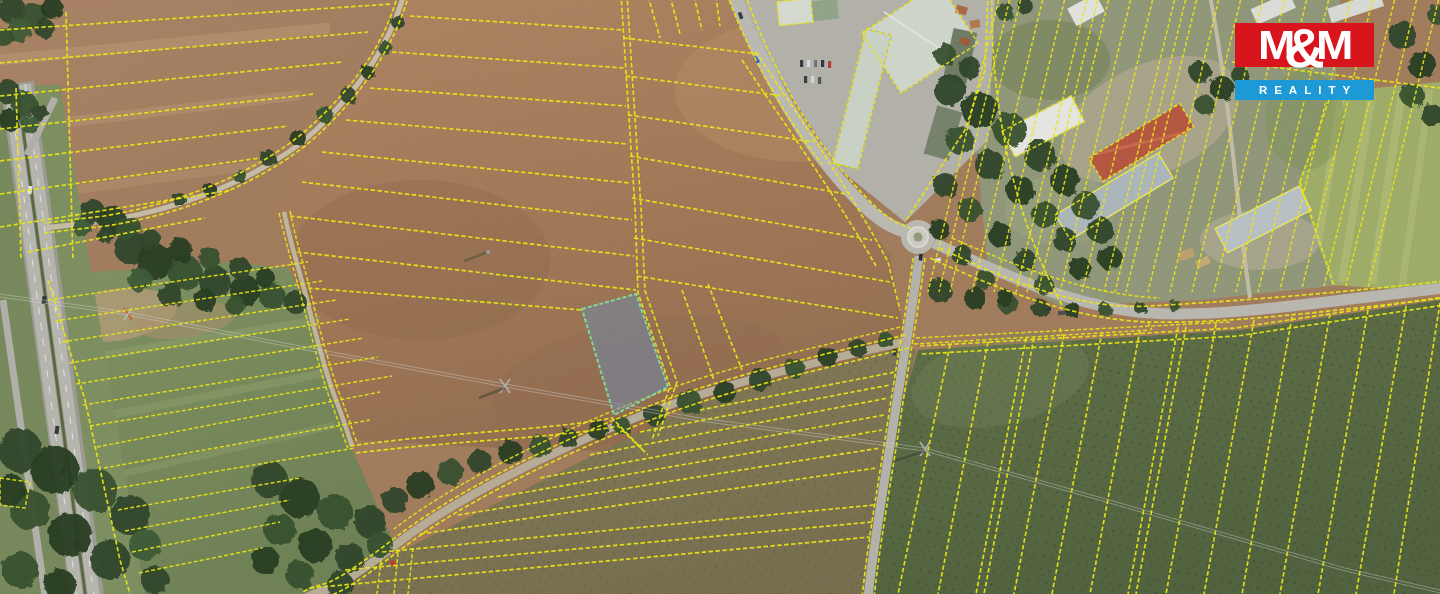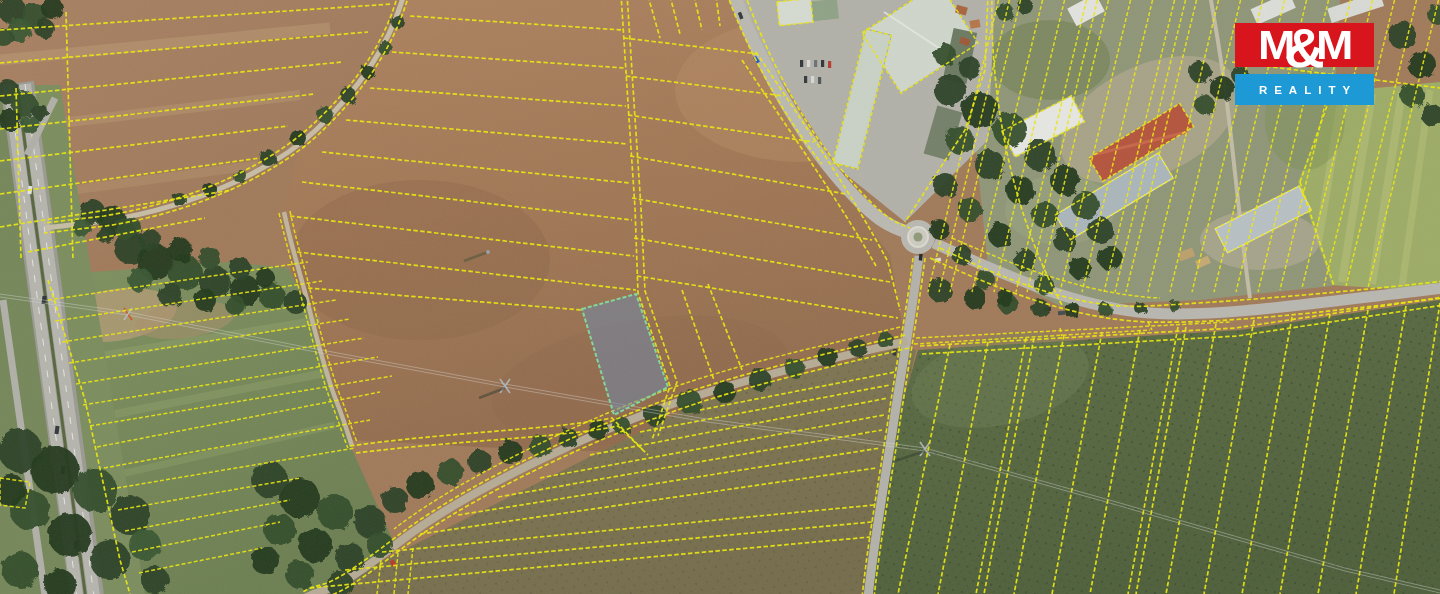--- a/index.html
+++ b/index.html
@@ -10,21 +10,21 @@
   .cad{fill:none;stroke:#ebe70e;stroke-width:1.7;stroke-dasharray:4.5 2.4;opacity:.93;}
   .cadf{fill:none;stroke:#ebe70e;stroke-width:1.5;stroke-dasharray:4 2.2;opacity:.9;}
   .trees circle{opacity:.95;}
   .wire{fill:none;stroke:#d9dcdd;stroke-width:.8;opacity:.5;}
   
   .logo{position:absolute;left:1235px;top:23px;width:139px;}
   .logo-top{height:44px;background:#d8151d;display:flex;align-items:center;
             justify-content:center;color:#fff;font-weight:bold;line-height:1;}
   .logo-top .m{font-size:40px;transform:scaleX(1.12);letter-spacing:-2px;}
   .logo-top .amp{font-size:56px;margin:0 -7px;position:relative;top:3px;z-index:2;}
-  .logo-bottom{height:31px;background:#1d9ad6;margin-top:7px;display:flex;
+  .logo-bottom{height:20px;background:#1d9ad6;margin-top:13px;display:flex;
                align-items:center;justify-content:center;color:#fff;
                font-weight:bold;font-size:11.5px;letter-spacing:7px;text-indent:7px;}
 </style>
 </head>
 <body>
 
 <div class="stage">
 <svg width="1440" height="594" viewBox="0 0 1440 594">
   <defs>
     <linearGradient id="gCentral" x1="0" y1="0" x2="0.3" y2="1">

